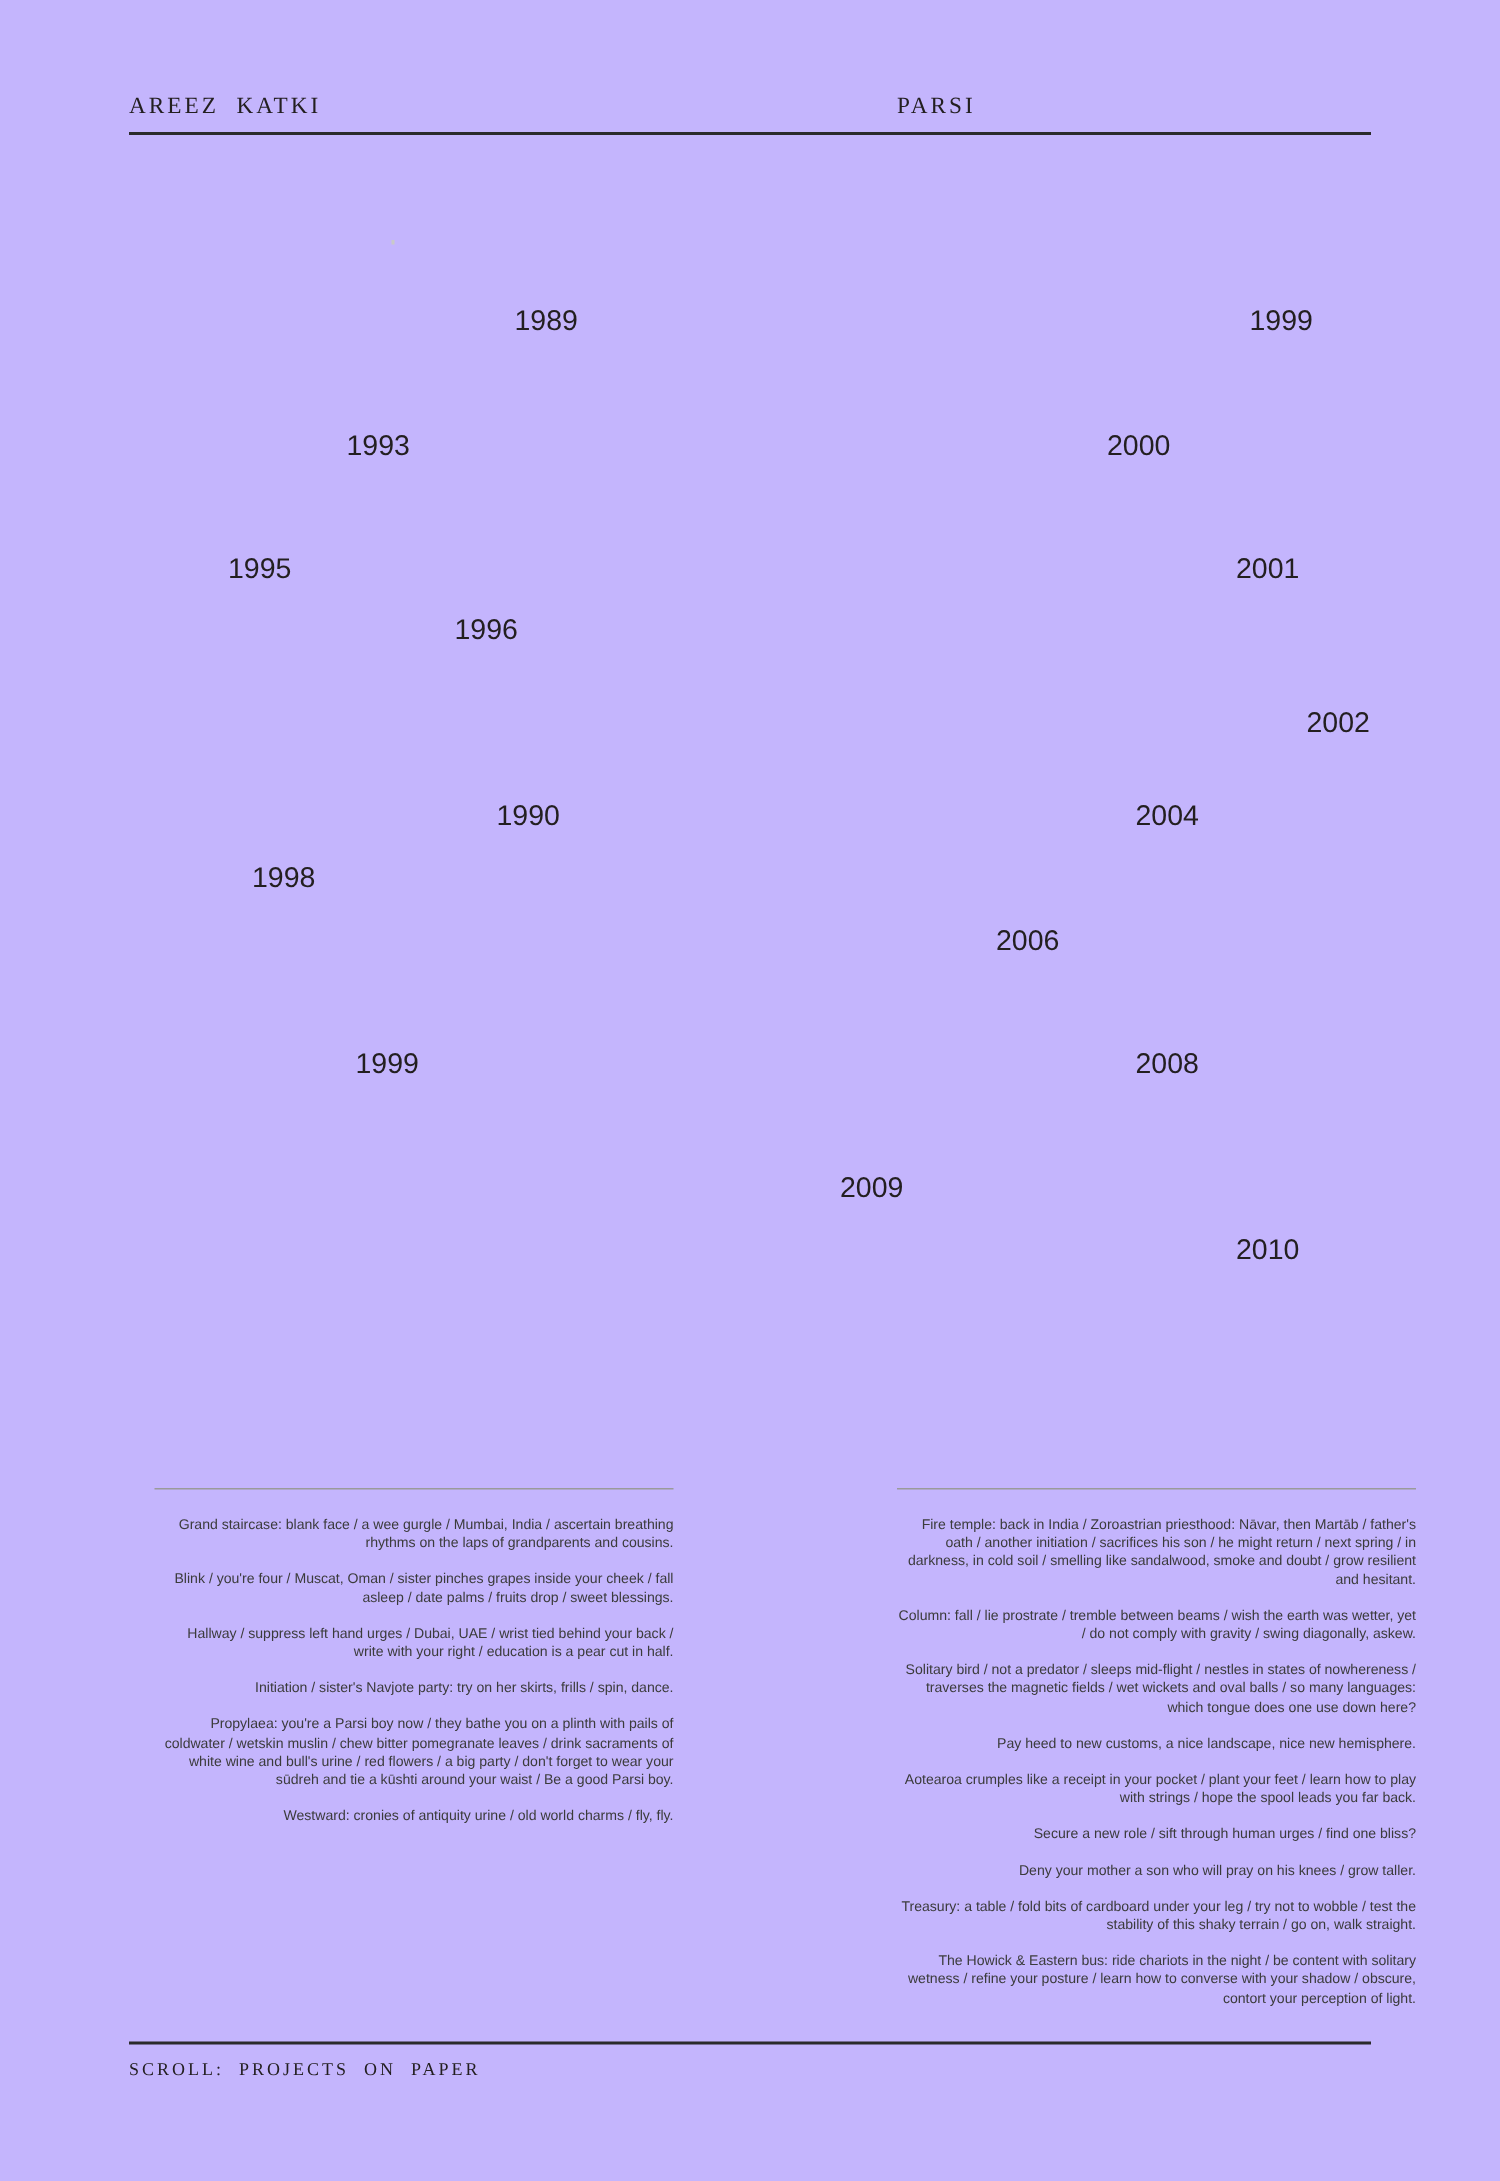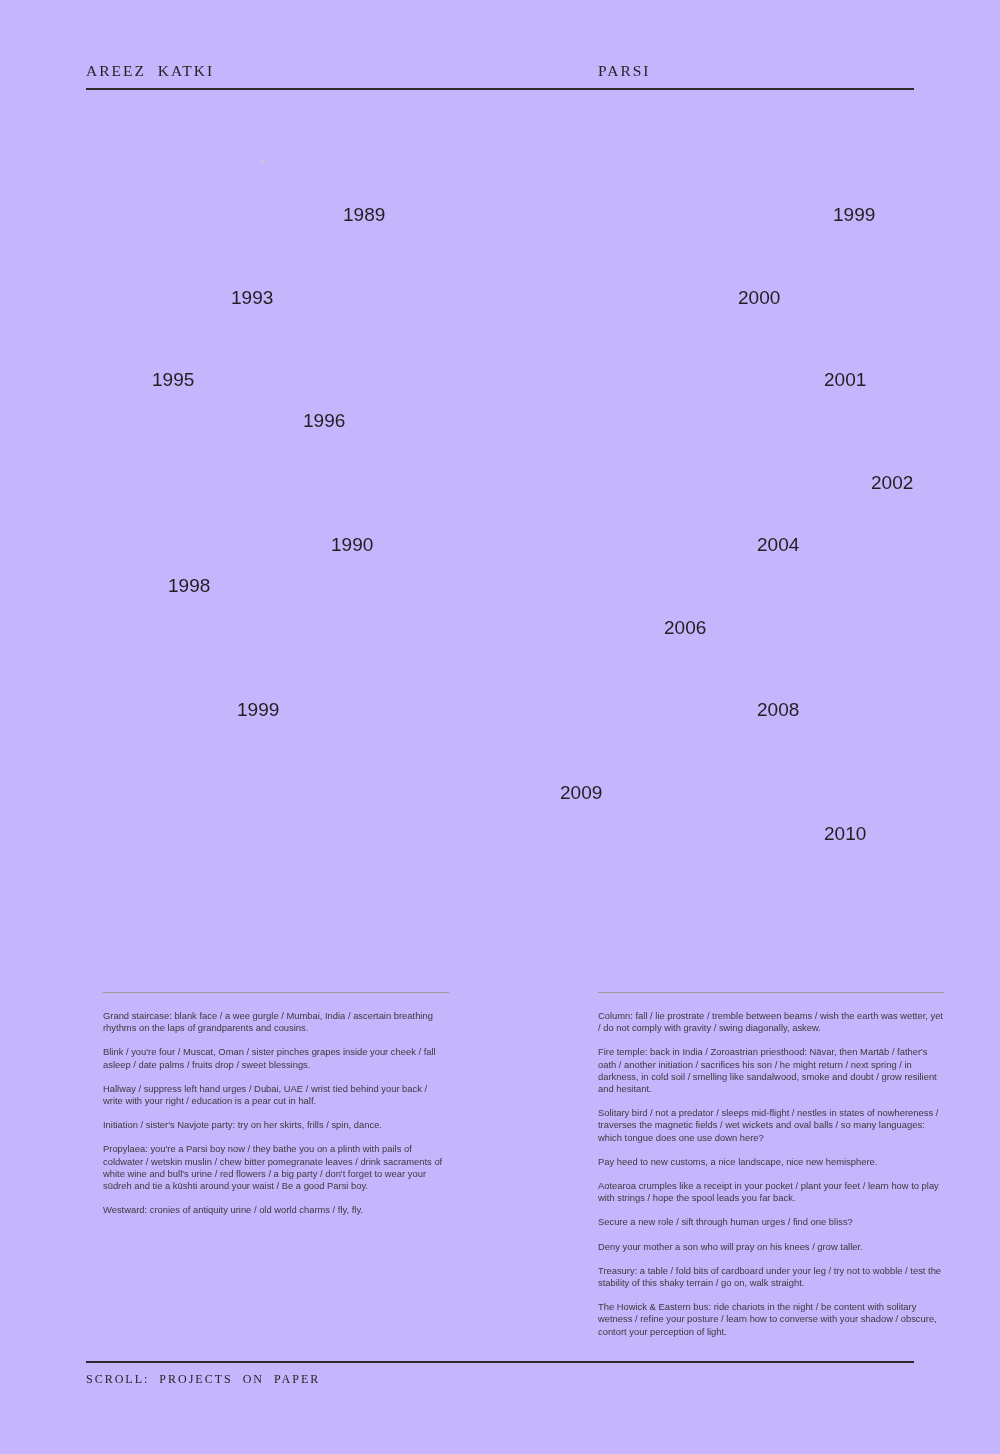--- a/index.html
+++ b/index.html
@@ -83,21 +83,21 @@
     height: 1px;
     background: #9a9a9a;
     margin-bottom: 17px;
   }
   .para {
     font-family: "Liberation Sans", sans-serif;
     font-size: 9.4px;
     line-height: 12.2px;
     color: #3b3b3b;
     margin: 0 0 12px 0;
-    text-align: left;
+    text-align: right;
   }
   .para:last-child { margin-bottom: 0; }
 
   
   .rule-foot {
     position: absolute;
     left: 86px;
     top: 1361px;
     width: 828px;
     height: 2px;
@@ -154,22 +154,22 @@
         <p class="para">Hallway / suppress left hand urges / Dubai, UAE / wrist tied behind your back / write with your right / education is a pear cut in half.</p>
         <p class="para">Initiation / sister's Navjote party: try on her skirts, frills / spin, dance.</p>
         <p class="para">Propylaea: you're a Parsi boy now / they bathe you on a plinth with pails of coldwater / wetskin muslin / chew bitter pomegranate leaves / drink sacraments of white wine and bull's urine / red flowers / a big party / don't forget to wear your sūdreh and tie a kūshti around your waist / Be a good Parsi boy.</p>
         <p class="para">Westward: cronies of antiquity urine / old world charms / fly, fly.</p>
       </div>
   </div>
 
   <div class="col col-right">
     <div class="col-rule"></div>
     <div id="right-paras">
+        <p class="para">Fire temple: back in India / Zoroastrian priesthood: Nāvar, then Martāb / father's oath / another initiation / sacrifices his son / he might return / next spring / in darkness, in cold soil / smelling like sandalwood, smoke and doubt / grow resilient and hesitant.</p>
         <p class="para">Column:  fall / lie prostrate / tremble between beams / wish the earth was wetter, yet / do not comply with gravity / swing diagonally, askew.</p>
-        <p class="para">Fire temple: back in India / Zoroastrian priesthood: Nāvar, then Martāb / father's oath / another initiation / sacrifices his son / he might return / next spring / in darkness, in cold soil / smelling like sandalwood, smoke and doubt / grow resilient and hesitant.</p>
         <p class="para">Solitary bird / not a predator / sleeps mid-flight / nestles in states of nowhereness / traverses the magnetic fields / wet wickets and oval balls / so many languages: which tongue does one use down here?</p>
         <p class="para">Pay heed to new customs, a nice landscape, nice new hemisphere.</p>
         <p class="para">Aotearoa crumples like a receipt in your pocket / plant your feet / learn how to play with strings / hope the spool leads you far back.</p>
         <p class="para">Secure a new role / sift through human urges / find one bliss?</p>
         <p class="para">Deny your mother a son who will pray on his knees / grow taller.</p>
         <p class="para">Treasury: a table / fold bits of cardboard under your leg / try not to wobble / test the stability of this shaky terrain / go on, walk straight.</p>
         <p class="para">The Howick &amp; Eastern bus: ride chariots in the night / be content with solitary wetness / refine your posture / learn how to converse with your shadow / obscure, contort your perception of light.</p>
       </div>
   </div>
 

